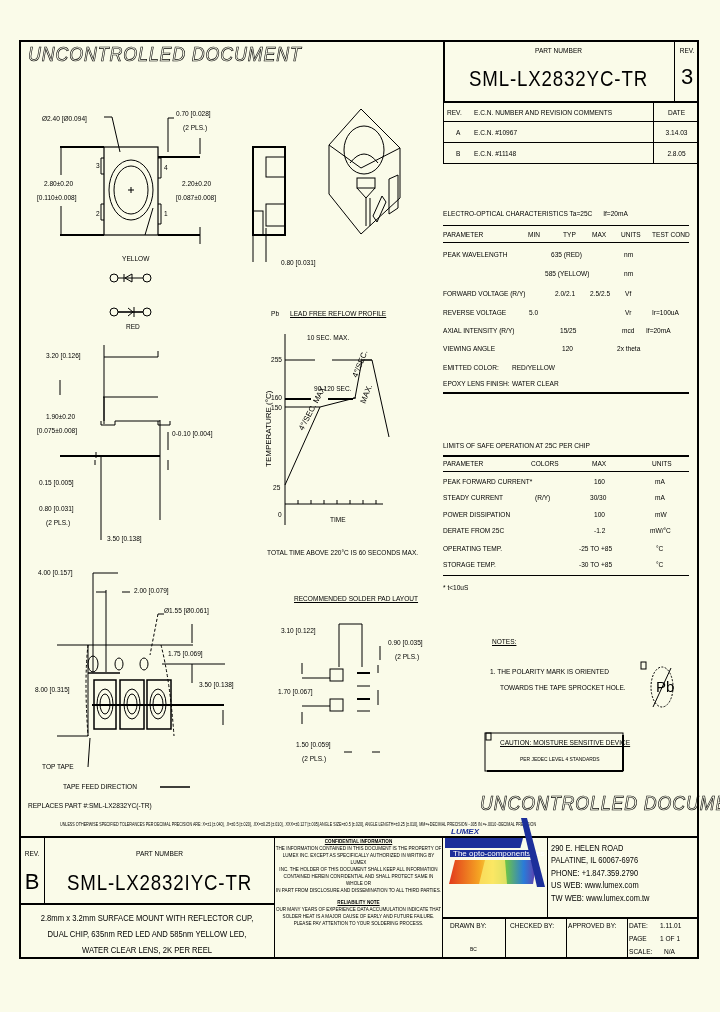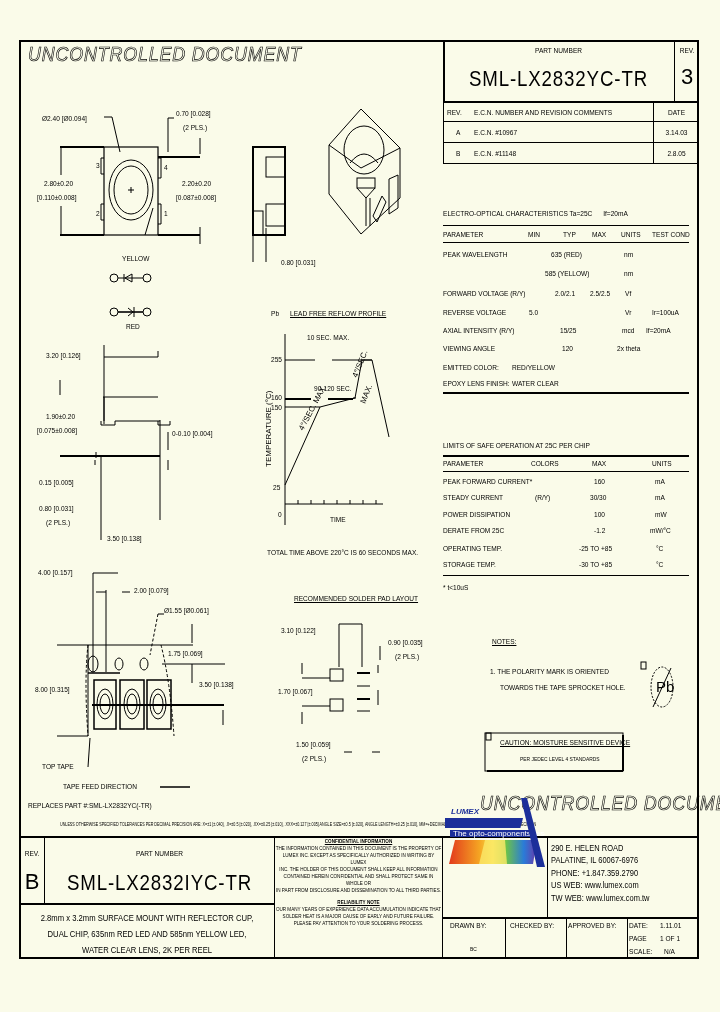--- a/index.html
+++ b/index.html
@@ -381,21 +381,21 @@
   <div>INC. THE HOLDER OF THIS DOCUMENT SHALL KEEP ALL INFORMATION</div>
   <div>CONTAINED HEREIN CONFIDENTIAL AND SHALL PROTECT SAME IN WHOLE OR</div>
   <div>IN PART FROM DISCLOSURE AND DISSEMINATION TO ALL THIRD PARTIES.</div>
   <div style="height:5px;"></div>
   <div style="text-decoration:underline;font-weight:bold;">RELIABILITY NOTE</div>
   <div>OUR MANY YEARS OF EXPERIENCE DATA ACCUMULATION INDICATE THAT</div>
   <div>SOLDER HEAT IS A MAJOR CAUSE OF EARLY AND FUTURE FAILURE.</div>
   <div>PLEASE PAY ATTENTION TO YOUR SOLDERING PROCESS.</div>
 </div>
 
-<div class="logo-box" style="left:445px;top:792px;width:100px;height:75px;">
+<div class="logo-box" style="left:445px;top:812px;width:100px;height:75px;">
   <svg width="100" height="75" style="left:0;top:0;">
     <defs>
       <linearGradient id="rb" x1="0" y1="0" x2="1" y2="0">
         <stop offset="0" stop-color="#e23a1c"></stop>
         <stop offset="0.35" stop-color="#f5a623"></stop>
         <stop offset="0.5" stop-color="#f7e04a"></stop>
         <stop offset="0.65" stop-color="#6cc24a"></stop>
         <stop offset="0.85" stop-color="#2a7bd8"></stop>
         <stop offset="1" stop-color="#6a3aa8"></stop>
       </linearGradient>

